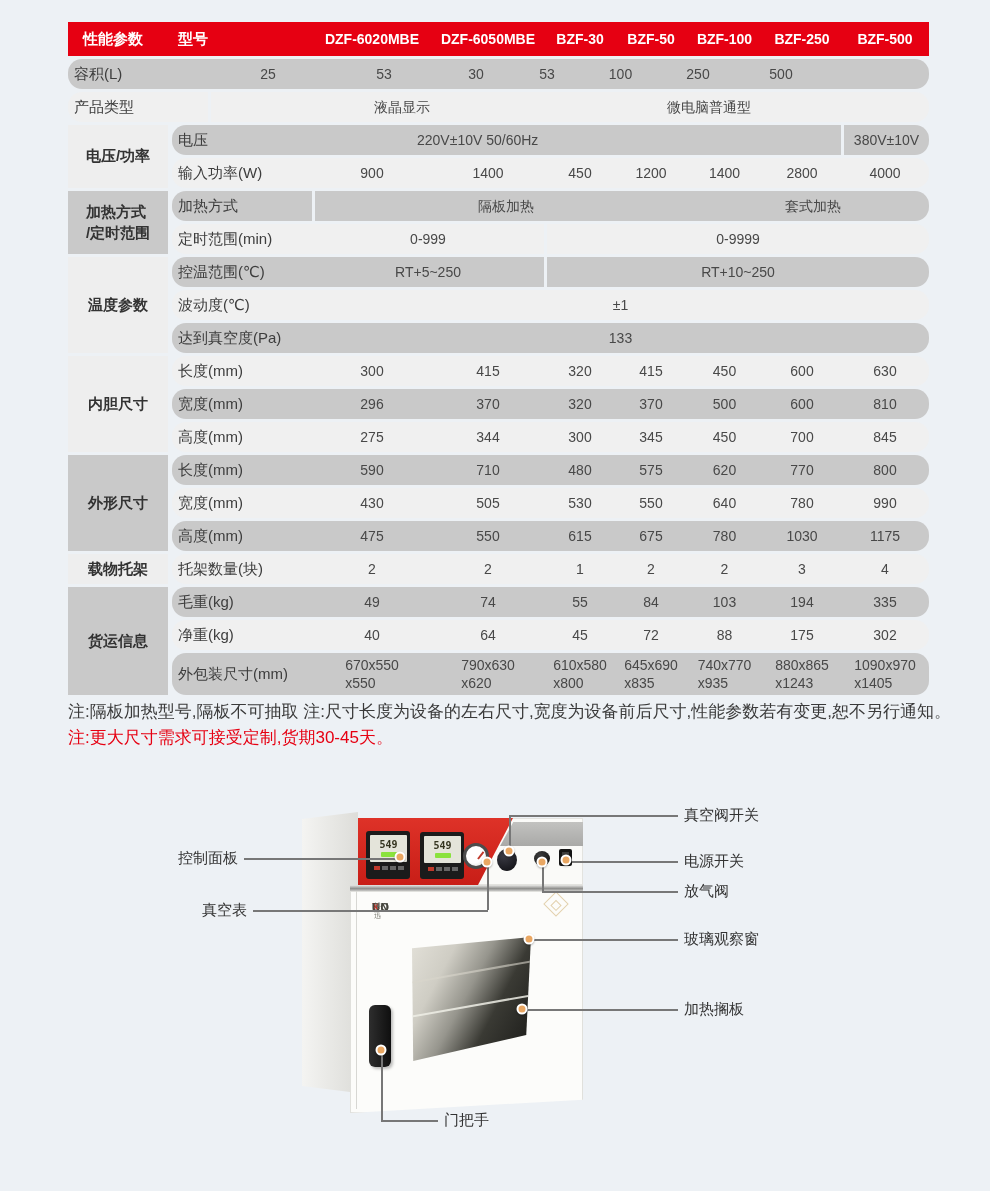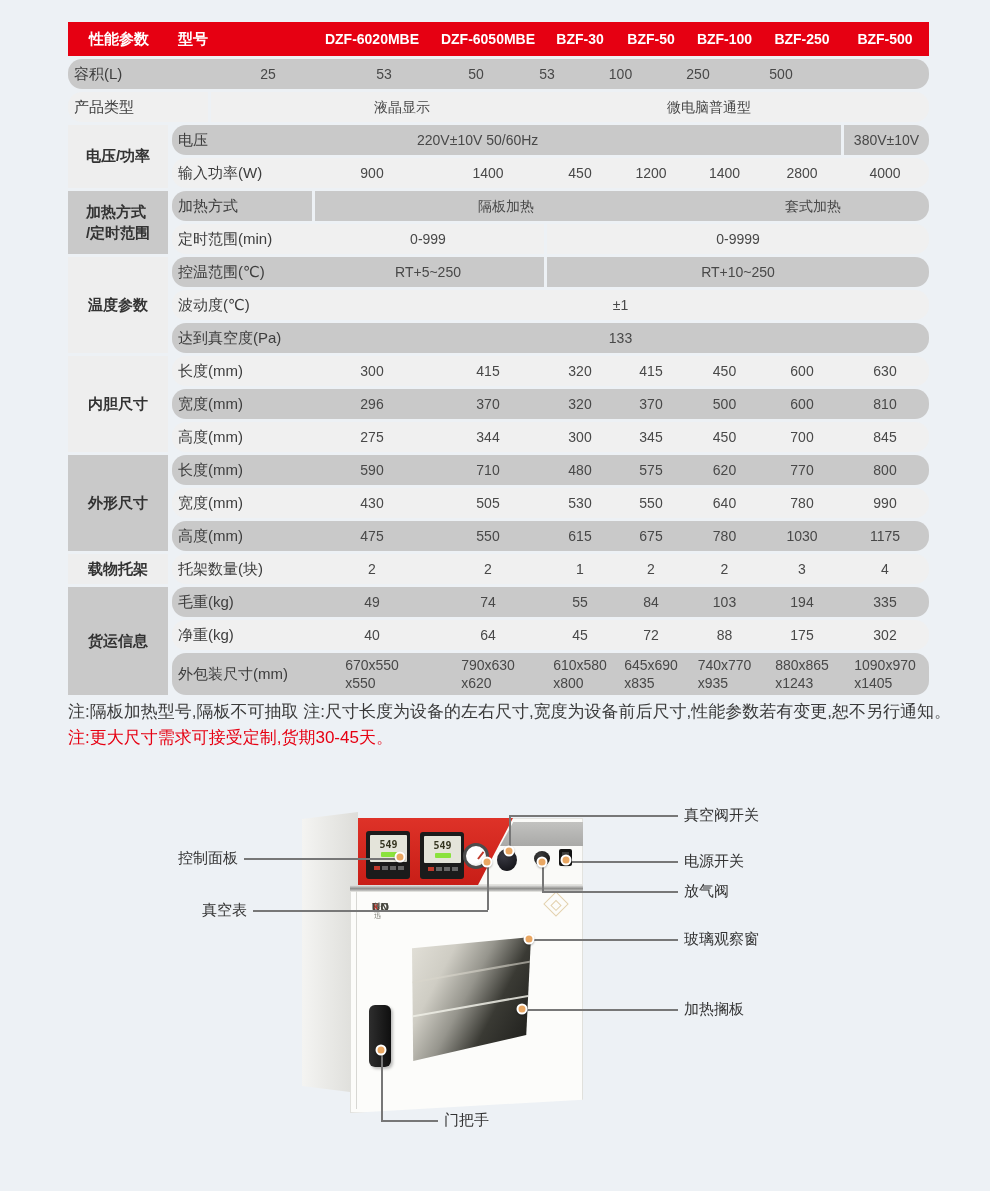--- a/index.html
+++ b/index.html
@@ -4,21 +4,21 @@
 <style>
   html,body{margin:0;padding:0;}
   body{
     width:990px;height:1191px;position:relative;overflow:hidden;
     background:#edf1f5;
     font-family:"Liberation Sans","DejaVu Sans",sans-serif;
   }
   
   .spec-table{position:absolute;left:68px;top:22px;width:861px;}
   .t-header{display:flex;height:34px;background:#e60012;color:#fff;font-weight:bold;align-items:center;}
-  .t-header .h-perf{width:104px;padding-left:21px;box-sizing:border-box;font-size:15px;}
+  .t-header .h-perf{width:104px;padding-left:15px;box-sizing:border-box;font-size:15px;}
   .t-header .h-label{width:140px;padding-left:6px;box-sizing:border-box;font-size:15px;}
   .t-header .h-model{font-size:14px;text-align:center;}
   .section{display:flex;margin-top:3px;}
   .g-cell{
     width:100px;margin-right:4px;display:flex;align-items:center;justify-content:center;
     font-weight:bold;font-size:15px;color:#333;white-space:pre-line;text-align:left;line-height:1.35;
     box-sizing:border-box;
   }
   .g-cell.dark{background:#c9c9c9;}
   .g-cell.light{background:#eeeeee;}
@@ -107,21 +107,21 @@
       <div class="h-model" style="width: 77px;">BZF-100</div>
       <div class="h-model" style="width: 78px;">BZF-250</div>
       <div class="h-model" style="width: 88px;">BZF-500</div>
     </div>
     <div class="section">
       <div class="rows">
         <div class="row dark">
           <div class="r-label">容积(L)</div>
           <div class="cell" style="width: 120px;">25</div>
           <div class="cell" style="width: 112px;">53</div>
-          <div class="cell" style="width: 72px;">50</div>
+          <div class="cell" style="width: 72px;">30</div>
           <div class="cell" style="width: 70px;">53</div>
           <div class="cell" style="width: 77px;">100</div>
           <div class="cell" style="width: 78px;">250</div>
           <div class="cell" style="width: 88px;">500</div>
         </div>
         <div class="row light">
           <div class="r-label">产品类型</div>
           <div class="cell divider" style="width: 385px;">液晶显示</div>
           <div class="cell" style="width: 232px;">微电脑普通型</div>
         </div>

